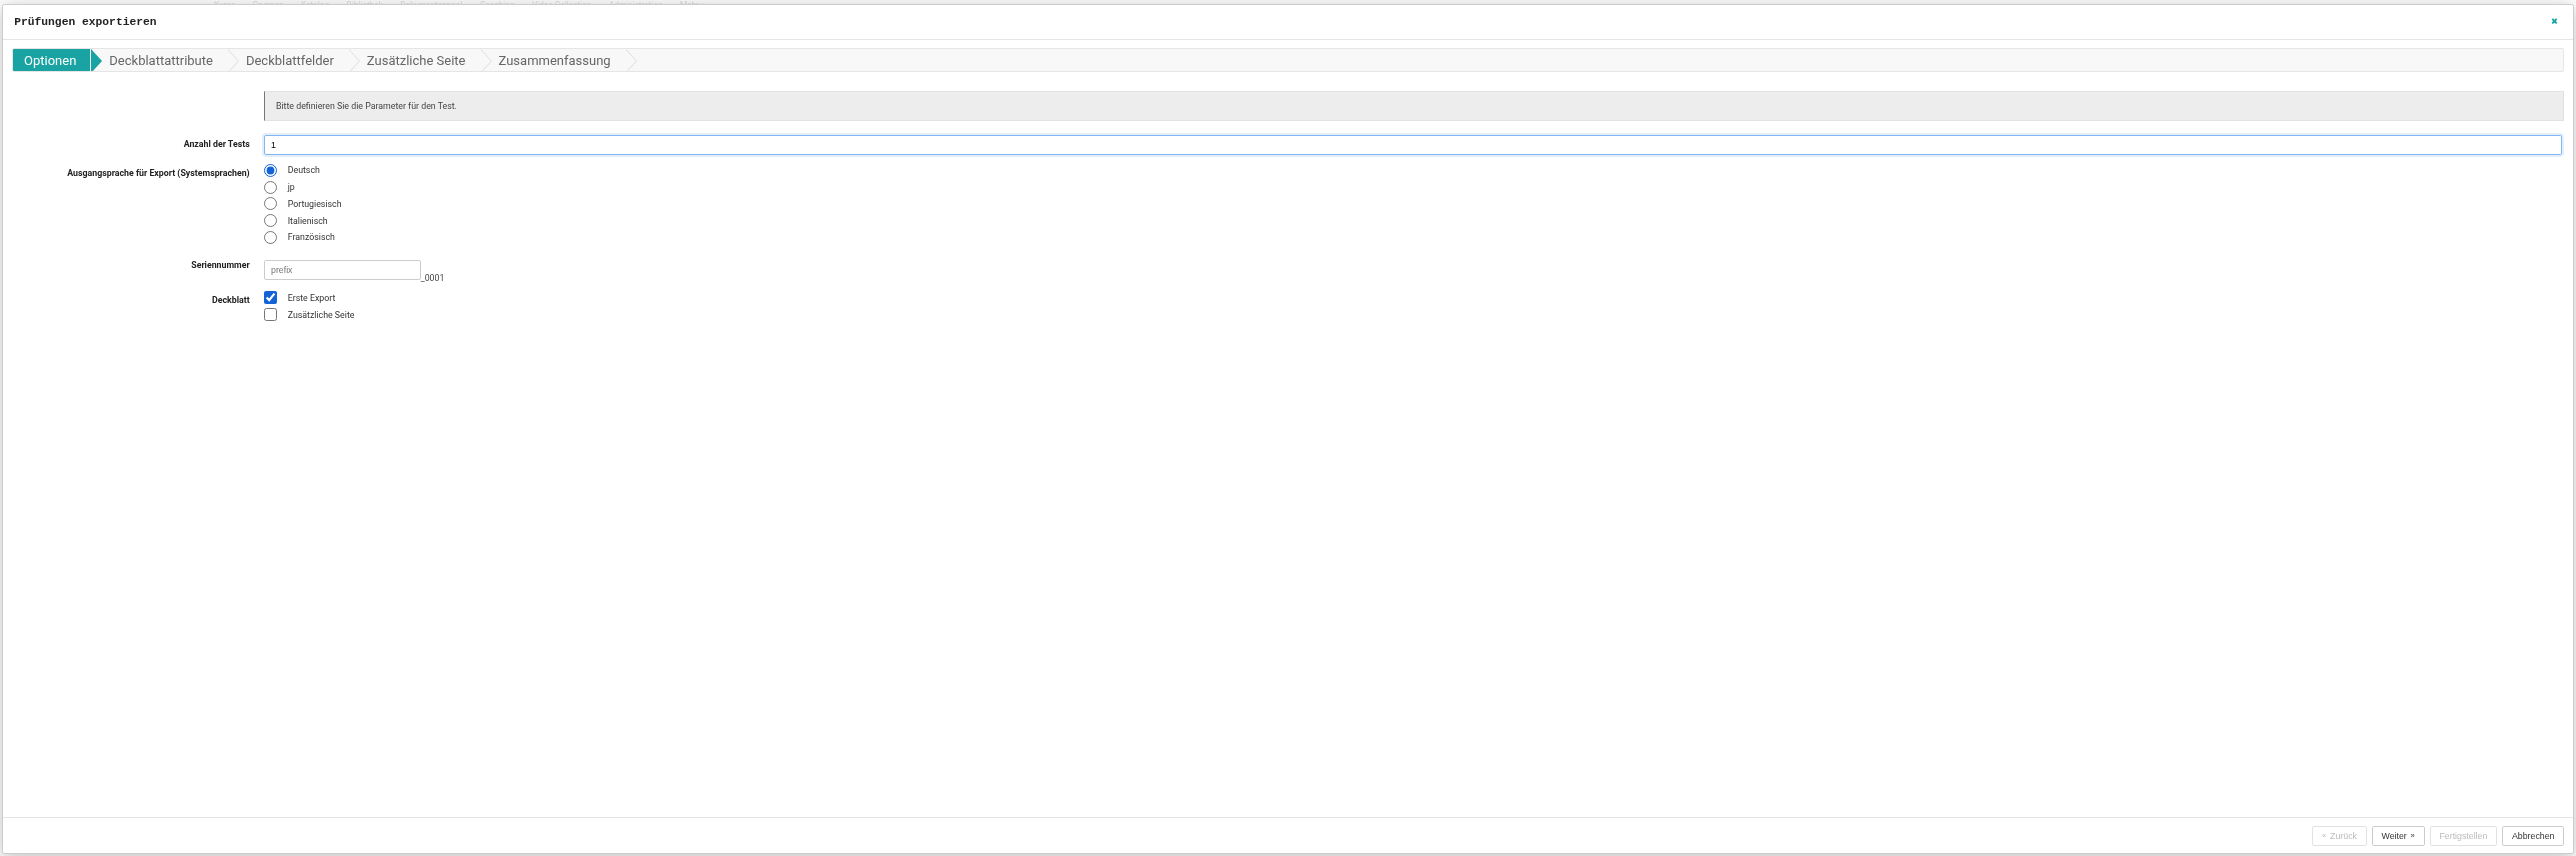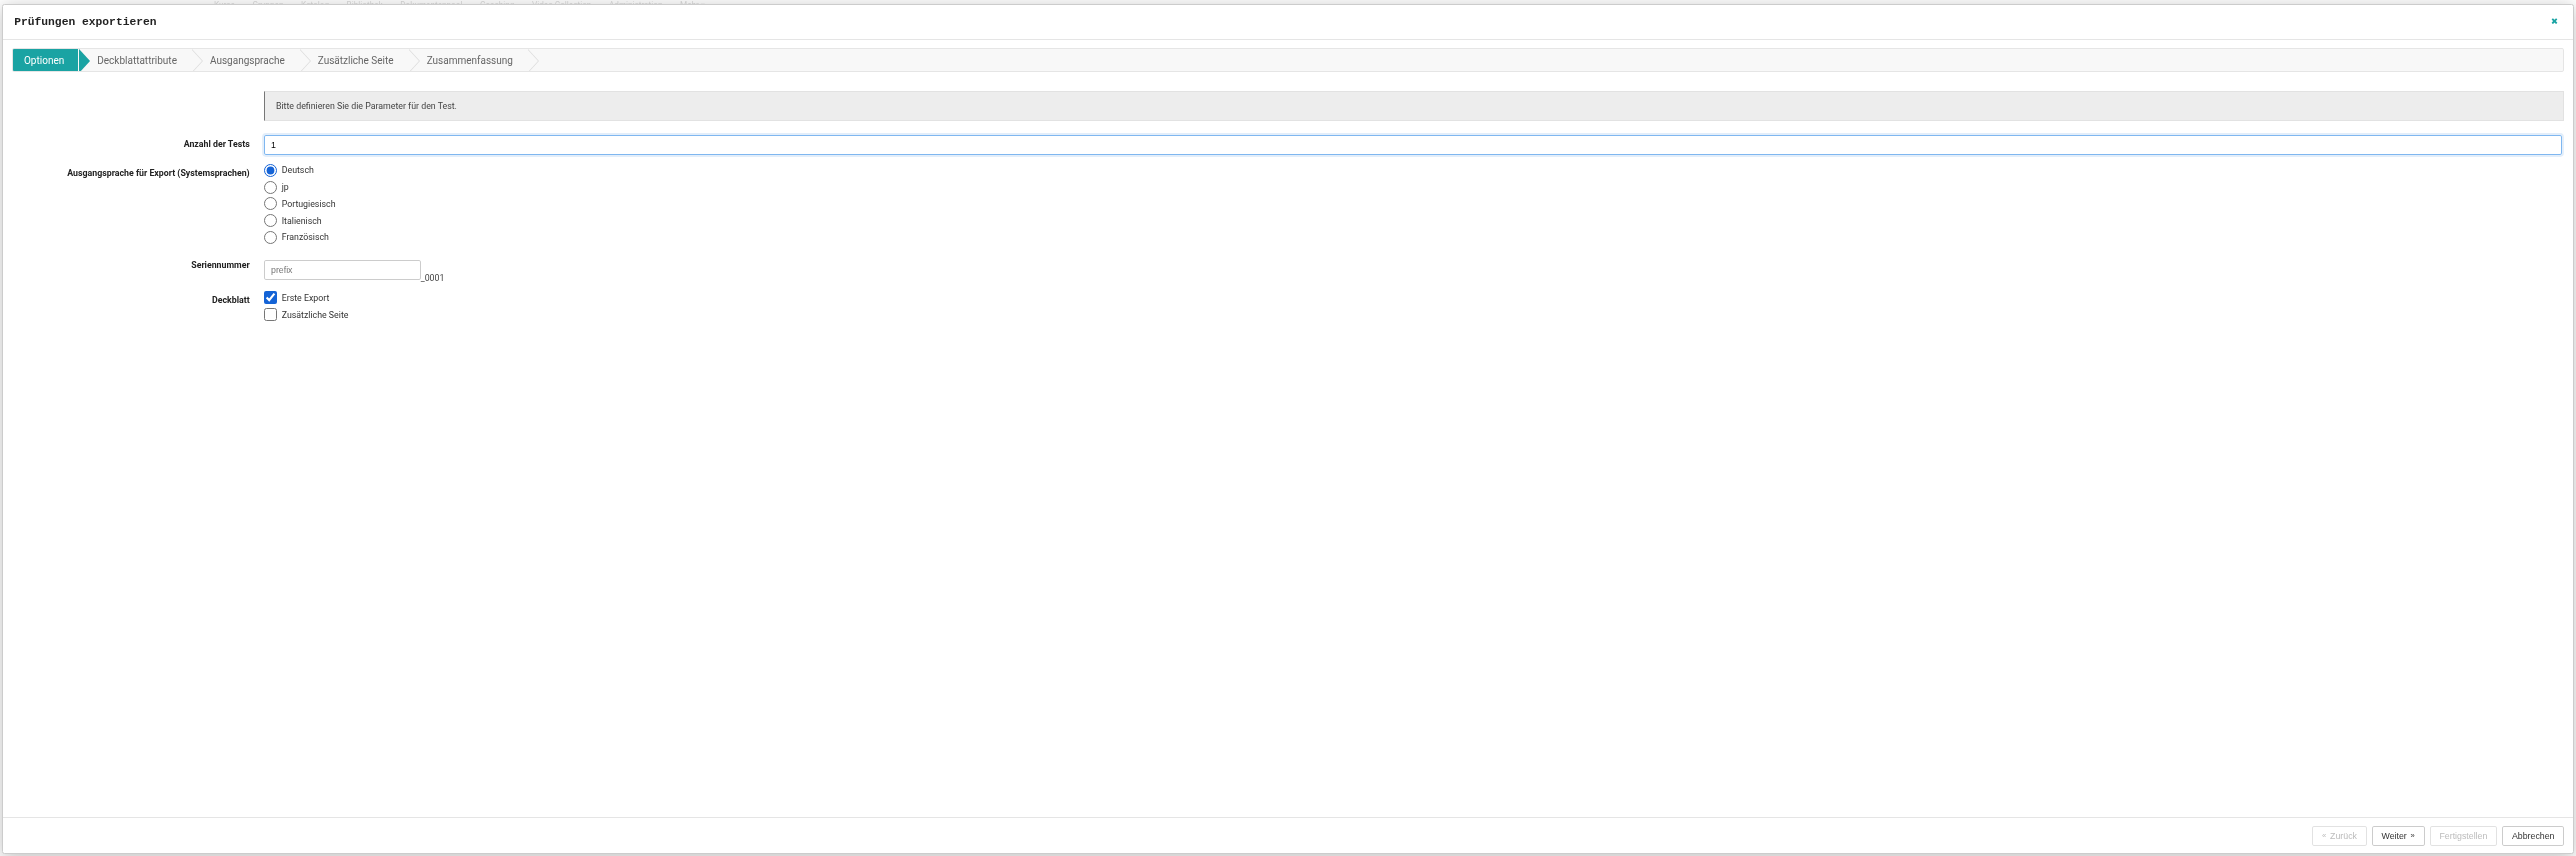--- a/index.html
+++ b/index.html
@@ -77,21 +77,21 @@
     border-radius: 1.9px;
     overflow: hidden;
     height: 24px;
   }
   .step {
     position: relative;
     padding: 0 14px 0 19px;
     display: flex;
     align-items: center;
     color: #666;
-    font-size: 10px;
+    font-size: 13px;
     background: #f8f8f8;
     cursor: pointer;
   }
   .step:first-child { padding-left: 11.3px; }
   .step.active {
     background: #1aa3a3;
     color: #fff;
   }
   .step::after, .step::before {
     content: "";
@@ -156,21 +156,21 @@
   }
   .text-input.plain {
     border: 0.6px solid #ccc;
     box-shadow: none;
     width: 157px;
   }
 
   .radio-line, .check-line {
     display: flex;
     align-items: center;
-    gap: 5px;
+    gap: 11px;
     margin-bottom: 3.8px;
     font-size: 8.8px;
     color: #333;
   }
   .radio-line input, .check-line input { accent-color: #1463d6; }
 
   .serial-wrap { display: flex; align-items: center; }
   .serial-suffix { color: #444; font-size: 8.8px; margin-top: 16px; }
 
   .modal-footer {
@@ -226,21 +226,21 @@
   <div class="modal-body">
 
     <div class="wizard">
       <div class="step active">
           <span>Optionen</span>
         </div>
       <div class="step">
           <span>Deckblattattribute</span>
         </div>
       <div class="step">
-          <span>Ausgangsprache</span>
+          <span>Deckblattfelder</span>
         </div>
       <div class="step">
           <span>Zusätzliche Seite</span>
         </div>
       <div class="step">
           <span>Zusammenfassung</span>
         </div>
       <div class="wizard-fill"></div>
     </div>
 

